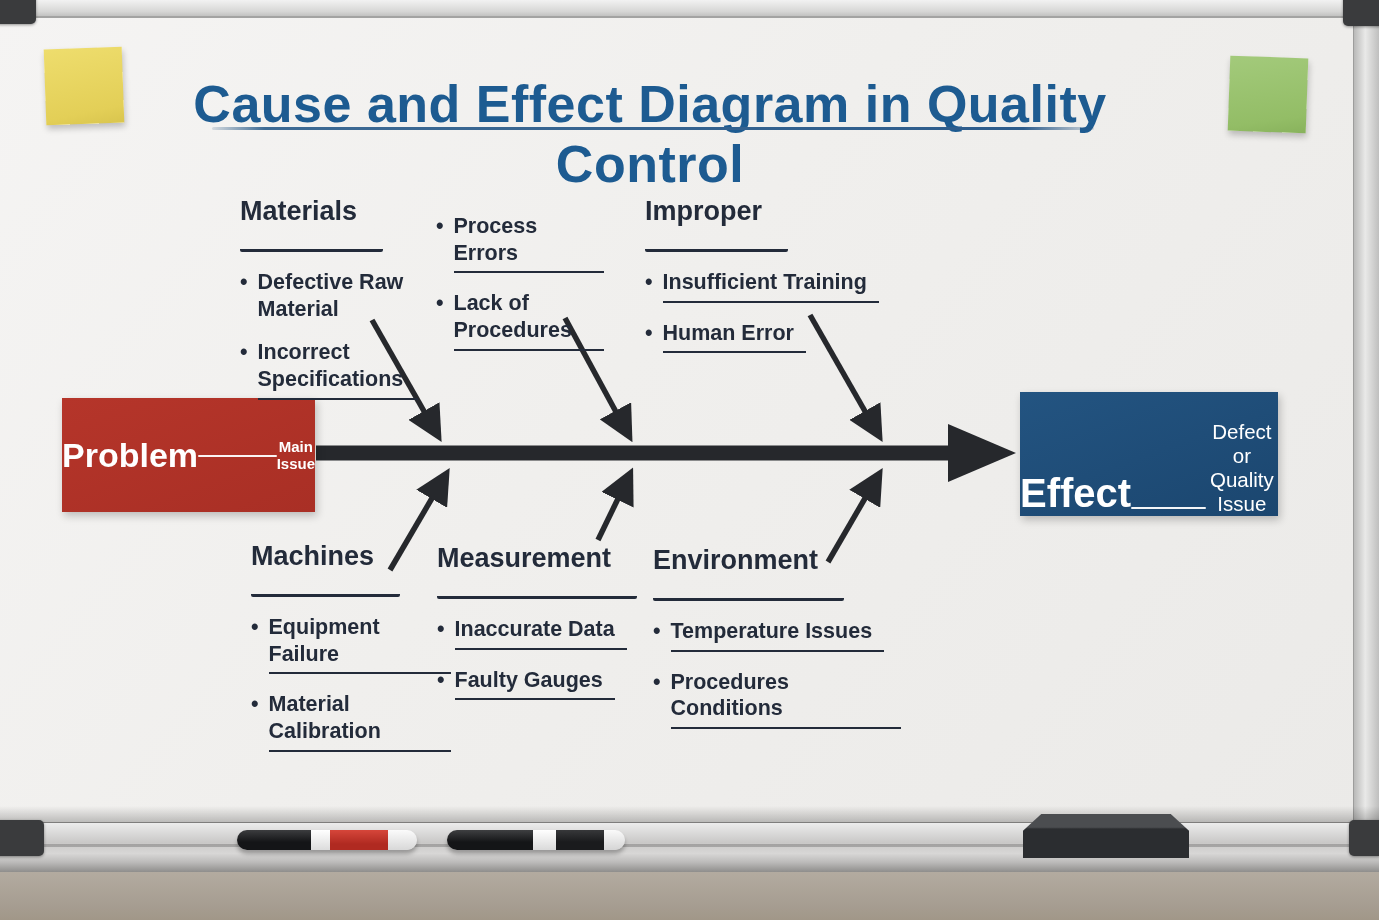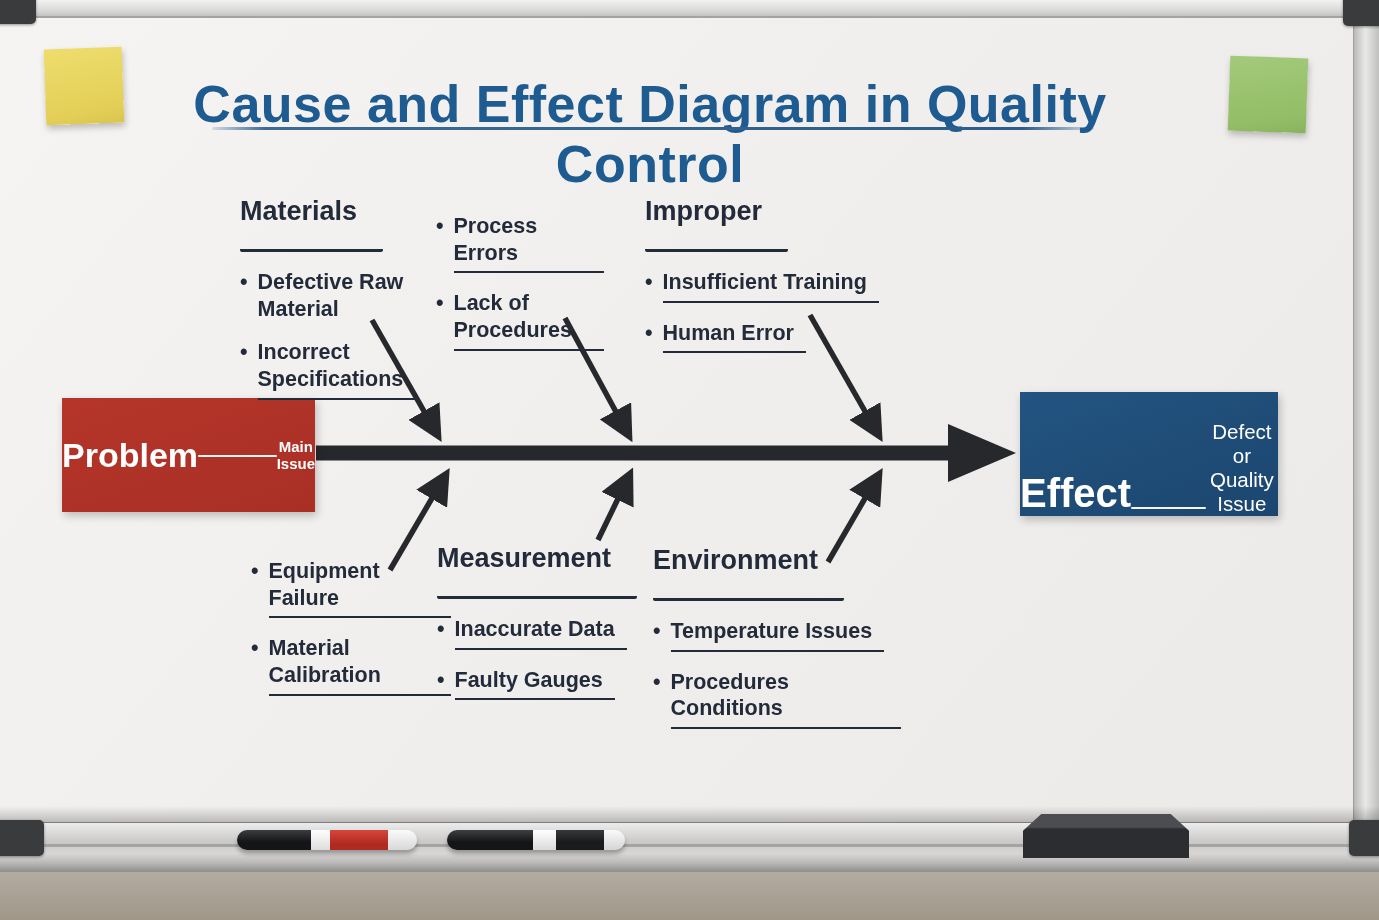--- a/index.html
+++ b/index.html
@@ -215,20 +215,21 @@
         <span class="txt">Insufficient Training</span>
       </li>
     <li>
         <span class="bullet">•</span>
         <span class="txt">Human Error</span>
       </li>
   </ul>
 </div>
 
 <div class="cat" id="cat-machines">
+  <div class="cat-heading"><span>Machines</span></div>
   <ul>
     <li>
         <span class="bullet">•</span>
         <span class="txt">Equipment Failure</span>
       </li>
     <li>
         <span class="bullet">•</span>
         <span class="txt">Material Calibration</span>
       </li>
   </ul>

